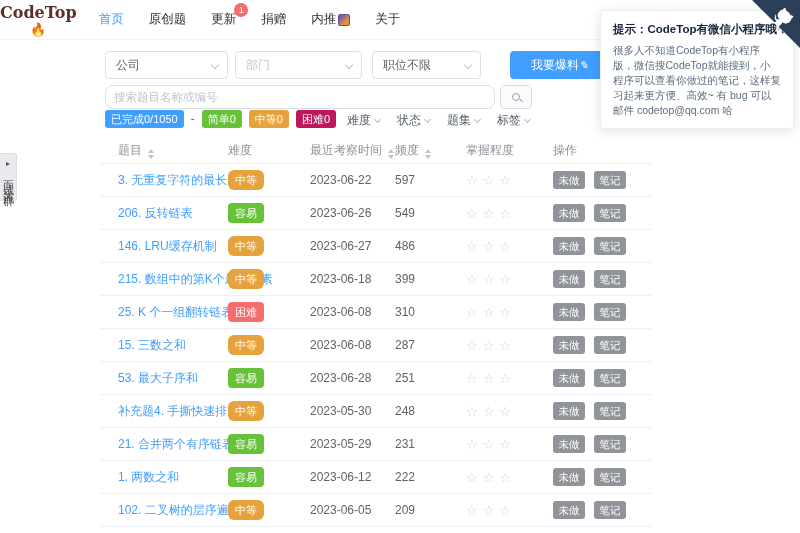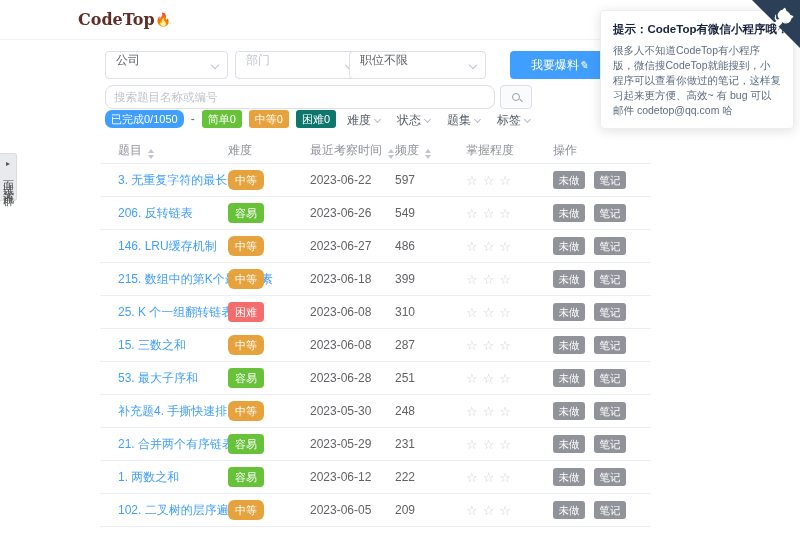--- a/index.html
+++ b/index.html
@@ -3,21 +3,21 @@
 <meta charset="utf-8">
 <style>
   * { margin:0; padding:0; box-sizing:border-box; }
   html,body { width:800px; height:533px; background:#fff; overflow:hidden;
     font-family:"Liberation Sans","DejaVu Sans",sans-serif; }
   body { position:relative; }
 
   
   .navbar { position:absolute; top:0; left:0; width:800px; height:40px;
     border-bottom:1px solid #f0f2f5; display:flex; align-items:center; background:#fff; }
-  .logo { margin-left:78px; display:flex; align-items:center; cursor:pointer; }
+  .logo { display:flex; align-items:center; cursor:pointer;flex-direction:column; }
   .logo-text { font-family:"DejaVu Serif","Liberation Serif",serif; font-weight:bold;
     font-size:16px; color:#5e2f28; }
   .logo-flame { font-size:13px; margin-left:1px; }
   .nav-items { display:flex; align-items:center; margin-left:22px; }
   .nav-item { position:relative; font-size:12.5px; color:#303133; margin-right:25px;
     cursor:pointer; display:flex; align-items:center; }
   .nav-item.active { color:#409eff; }
   .nav-badge { position:absolute; top:-8px; right:-12px; min-width:14px; height:14px;
     padding:0 3px; background:#f56c6c; border-radius:8px; color:#fff; font-size:9px;
     display:flex; align-items:center; justify-content:center; }
@@ -40,30 +40,30 @@
   .side-tab { position:absolute; left:0; top:153px; width:17px; padding:5px 0 9px;
     background:#e8eaed; border:1px solid #d9dbdf; border-left:none;
     border-radius:0 3px 3px 0; display:flex; flex-direction:column; align-items:center;
     cursor:pointer; }
   .side-tab-arrow { font-size:8px; color:#555; line-height:10px; }
   .side-tab-label { writing-mode:vertical-rl; font-size:11px; color:#4a4a4a;
     letter-spacing:4px; margin-top:2px; }
 
   
   .select { position:absolute; height:28px; border:1px solid #dcdfe6; border-radius:4px;
-    background:#fff; display:flex; align-items:flex-start; padding:0 12px 0 10px;
+    background:#fff; display:flex; align-items:center; padding:0 12px 0 10px;
     font-size:12px; cursor:pointer; }
   .select .val { color:#606266; }
   .select.dim .val { color:#c0c4cc; }
   .chev { position:absolute; right:9px; top:10px; width:6px; height:6px;
     border-right:1.2px solid #c0c4cc; border-bottom:1.2px solid #c0c4cc;
     transform:rotate(45deg); }
   .sel-company { left:105px; top:51px; width:123px; }
   .sel-dept    { left:235px; top:51px; width:127px; }
-  .sel-pos     { left:349px; top:51px; width:137px; }
+  .sel-pos     { left:372px; top:51px; width:109px; }
   .report-btn { position:absolute; left:510px; top:51px; width:99px; height:28px;
     background:#409eff; border:none; border-radius:4px; color:#fff; font-size:12px;
     display:flex; align-items:center; justify-content:center; cursor:pointer; }
   .pencil { font-style:italic; font-size:11px; }
 
   .search-input { position:absolute; left:105px; top:85px; width:390px; height:24px;
     border:1px solid #dcdfe6; border-radius:8px; padding:0 8px; font-size:11.5px;
     color:#606266; outline:none; }
   .search-input::placeholder { color:#c0c4cc; }
   .search-btn { position:absolute; left:500px; top:85px; width:32px; height:24px;
@@ -72,24 +72,24 @@
   .mag { position:relative; width:8px; height:8px; border:1.2px solid #9aa0a8;
     border-radius:50%; }
   .mag::after { content:""; position:absolute; left:6px; top:6px; width:4px; height:1.2px;
     background:#9aa0a8; transform:rotate(45deg); }
 
   
   .stats-row { position:absolute; left:105px; top:110px; display:flex;
     align-items:center; gap:7px; }
   .tag { height:18px; border-radius:3px; color:#fff; font-size:11px; padding:0 6px;
     display:inline-flex; align-items:center; white-space:nowrap; }
-  .tag-completed { background:#409eff;border-radius:7px; }
+  .tag-completed { background:#409eff; }
   .tag-easy { background:#67c23a; }
   .tag-medium { background:#e6a23c; }
-  .tag-hard { background:#0f766e; }
+  .tag-hard { background:#be185d; }
   .tag-dash { color:#606266; font-size:12px; }
 
   .filter-drops { position:absolute; left:347px; top:112px; display:flex; gap:17px; }
   .fdrop { display:flex; align-items:center; gap:4px; font-size:12px; color:#57606b;
     cursor:pointer; }
   .fdrop .chev2 { width:5px; height:5px; border-right:1.2px solid #b8bdc6;
     border-bottom:1.2px solid #b8bdc6; transform:rotate(45deg); margin-top:-3px; }
 
   
   .table { position:absolute; left:100px; top:140px; width:551px; }
@@ -129,20 +129,34 @@
   .btn-note { left:494px; }
 </style>
 </head>
 <body>
 
 <div class="navbar">
   <div class="logo">
     <span class="logo-text">CodeTop</span>
     <span class="logo-flame">🔥</span>
   </div>
+  <div class="nav-items">
+    <span class="nav-item active">首页</span>
+    <span class="nav-item">原创题</span>
+    <span class="nav-item">
+      <span>更新</span>
+      <span class="nav-badge">1</span>
+    </span>
+    <span class="nav-item">捐赠</span>
+    <span class="nav-item">
+      <span>内推</span>
+      <span class="hot-icon"></span>
+    </span>
+    <span class="nav-item">关于</span>
+  </div>
 </div>
 
 <svg class="gh-corner" width="48" height="48" viewBox="0 0 250 250" style="fill:#2b3f57;color:#fff;">
   <path d="M0,0 L115,115 L130,115 L142,142 L250,250 L250,0 Z"></path>
   <path d="M128.3,109.0 C113.8,99.7 119.0,89.6 119.0,89.6 C122.0,82.7 120.5,78.6 120.5,78.6 C119.2,72.0 123.4,76.3 123.4,76.3 C127.3,80.9 125.5,87.3 125.5,87.3 C122.9,97.6 130.6,101.9 134.4,103.2" fill="currentColor"></path>
   <path d="M115.0,115.0 C114.9,115.1 118.7,116.5 119.8,115.4 L133.7,101.6 C136.9,99.2 139.9,98.4 142.2,98.6 C133.8,88.0 127.5,74.4 143.8,58.0 C148.5,53.4 154.0,51.2 159.7,51.0 C160.3,49.4 163.2,43.6 171.4,40.1 C171.4,40.1 176.1,42.5 178.8,56.2 C183.1,58.6 187.2,61.8 190.9,65.4 C194.5,69.0 197.7,73.2 200.1,77.6 C213.8,80.2 216.3,84.9 216.3,84.9 C212.7,93.1 206.9,96.0 205.4,96.6 C205.1,102.4 203.0,107.8 198.3,112.5 C181.9,128.9 168.3,122.5 157.7,114.1 C157.9,116.9 156.7,120.9 152.7,124.9 L141.0,136.5 C139.8,137.7 141.6,141.9 141.8,141.8 Z" fill="currentColor"></path>
 </svg>
 
 <div class="popup">
   <div class="popup-title">提示：CodeTop有微信小程序哦！</div>

